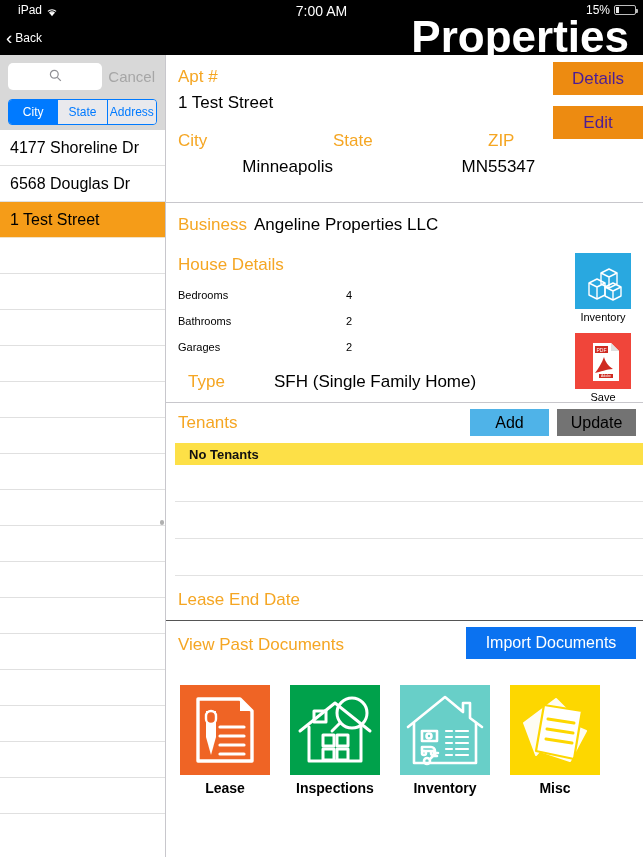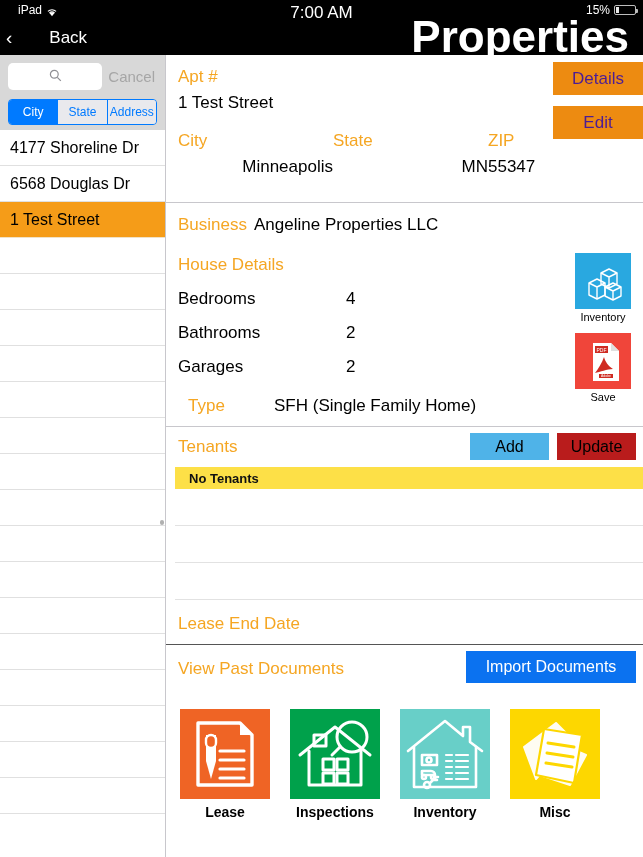--- a/index.html
+++ b/index.html
@@ -10,21 +10,21 @@
     -webkit-font-smoothing:antialiased;
   }
   #app { position:relative; width:643px; height:857px; overflow:hidden; background:#fff; }
 
   
   .statusbar {
     position:absolute; left:0; top:0; width:643px; height:20px;
     background:#000; color:#fff; font-size:12px;
   }
   .sb-left { position:absolute; left:18px; top:3px; display:flex; align-items:center; gap:4px; }
-  .sb-center { position:absolute; left:0; top:3px; width:643px; text-align:center; font-size:17px; }
+  .sb-center { position:absolute; left:0; top:3px; width:643px; text-align:center; font-size:14px; }
   .sb-right { position:absolute; right:7px; top:3px; display:flex; align-items:center; gap:4px; }
   .wifi-icon { display:inline-block; width:12px; height:10px; position:relative; top:1px; }
   .batt {
     width:22px; height:10px; border:1px solid #bdbdbd; border-radius:2px;
     position:relative; display:inline-block;
   }
   .batt::after {
     content:""; position:absolute; right:-3px; top:3px; width:2px; height:4px;
     background:#bdbdbd; border-radius:0 1px 1px 0;
   }
@@ -33,21 +33,21 @@
   
   .navbar {
     position:absolute; left:0; top:20px; width:643px; height:35px;
     background:#000; color:#fff;
   }
   .back-btn {
     position:absolute; left:6px; top:0; height:35px;
     display:flex; align-items:center; gap:3px; color:#fff; cursor:pointer;
   }
   .back-chevron { font-size:19px; line-height:1; font-weight:400; }
-  .back-label { font-size:17px;margin-left:34px; }
+  .back-label { font-size:12px; }
   .nav-title {
     position:absolute; right:14px; top:-6px; font-size:44px; font-weight:700;
     color:#fff; letter-spacing:0px; line-height:46px;
   }
 
   
   .sidebar {
     position:absolute; left:0; top:55px; width:166px; height:802px;
     background:#fff; border-right:1px solid #c8c7cc; overflow:hidden;
   }
@@ -137,41 +137,41 @@
   .btn-details { top:7px; }
   .btn-edit { top:51px; }
 
   
   .biz-row { display:flex; align-items:baseline; padding:12px 0 12px 12px; }
   .biz-row .lbl-orange { width:76px; }
 
   
   .house { position:relative; padding:8px 0 10px 12px; }
   .house h3 { font-weight:400; }
-  .hd-row { display:flex; margin-top:14px; font-size:17px; }
+  .hd-row { display:flex; margin-top:14px; font-size:11px; }
   .hd-row .k { width:168px; color:#000; }
   .hd-row .v { color:#000; }
   .type-row { display:flex; align-items:baseline; margin-top:19px; padding-left:10px; }
   .type-row .lbl-orange { width:86px; }
 
   .side-icons { position:absolute; right:12px; top:6px; width:56px; text-align:center; }
   .icon-tile { width:56px; height:56px; display:block; }
   .icon-cap { font-size:11px; color:#000; margin-top:2px; display:block; }
   .icon-grp + .icon-grp { margin-top:10px; }
 
   
   .tenants { position:relative; }
   .tenants-head { padding:10px 0 8px 12px; position:relative; height:40px; }
   .btn-add, .btn-update {
     position:absolute; top:6px; width:79px; height:27px; color:#000;
     font-size:16px; display:flex; align-items:center; justify-content:center;
     cursor:pointer;
   }
   .btn-add { right:94px; background:#4fb3e8; }
-  .btn-update { right:7px; background:#b91c1c; }
+  .btn-update { right:7px; background:#737373; }
   .tenant-hdr {
     height:22px; background:#fde047; display:flex; align-items:center;
     padding-left:14px; font-size:13px; font-weight:bold; color:#111;
     margin-left:9px;
   }
   .tenant-row { height:37px; border-bottom:1px solid #e2e2e2; margin-left:9px; }
 
   
   .lease { padding:14px 0 10px 12px; }
 

